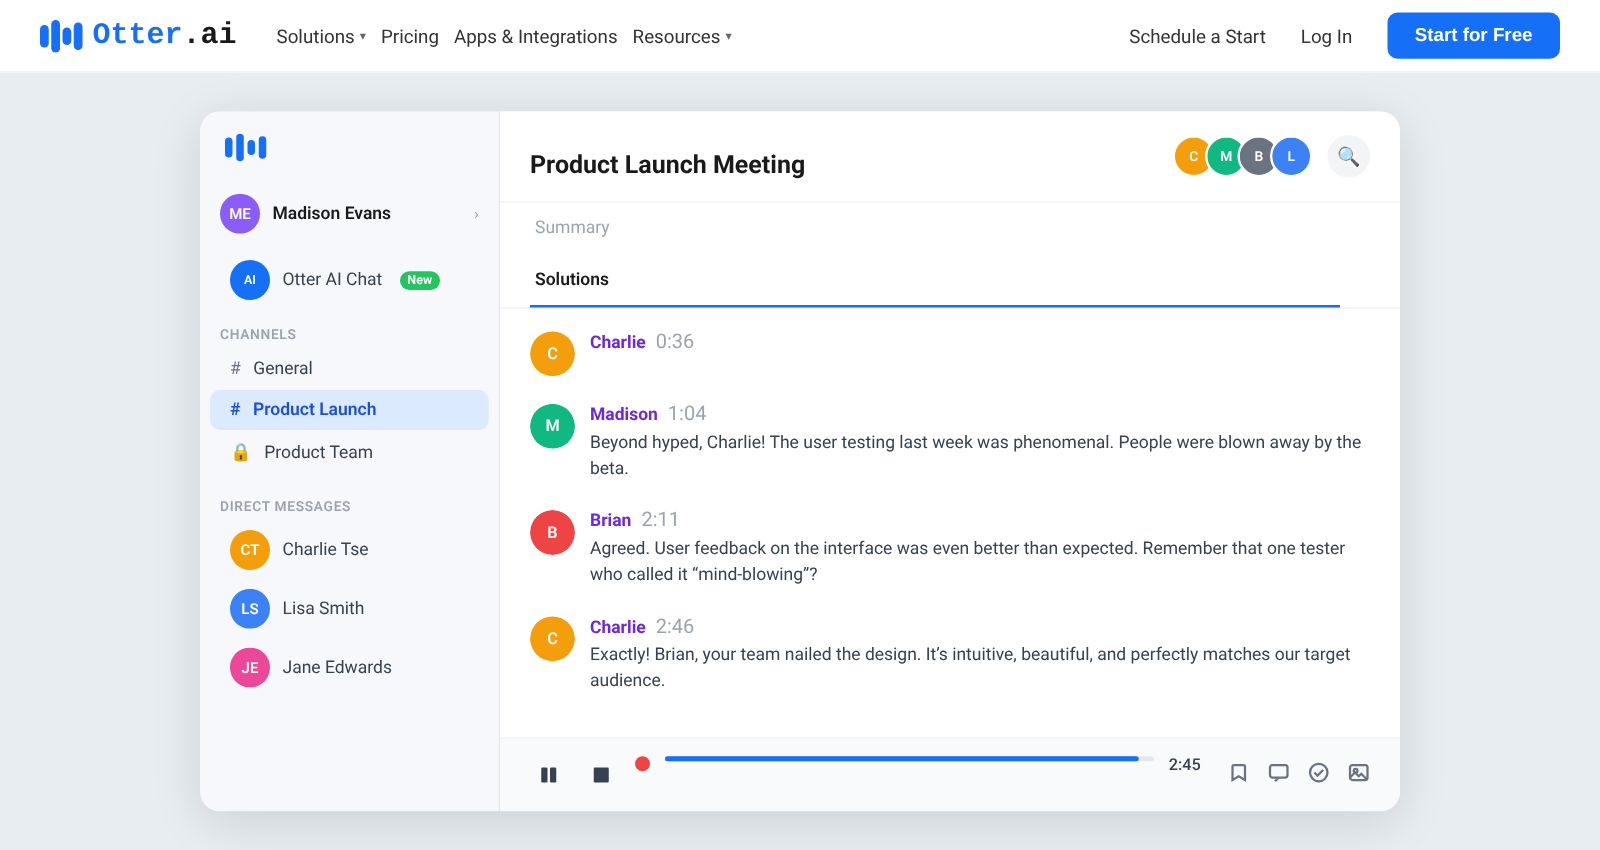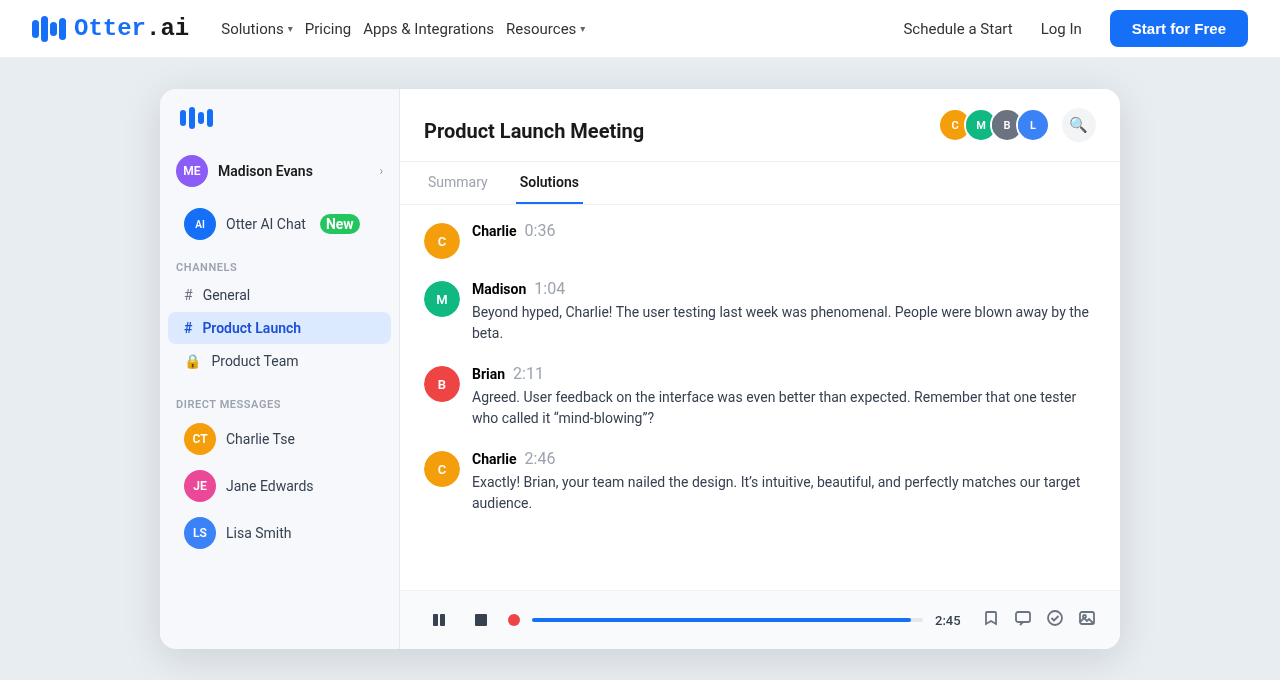--- a/index.html
+++ b/index.html
@@ -231,21 +231,21 @@
       padding: 8px 16px;
       cursor: pointer;
       border-radius: 8px;
       margin: 1px 8px;
       font-size: 14px;
       color: #374151;
     }
     .new-badge {
       background: #22c55e;
       color: white;
-      font-size: 14px;
+      font-size: 10px;
       font-weight: 700;
       padding: 2px 6px;
       border-radius: 10px;
       margin-left: 4px;
     }
 
     .dm-section { margin-top: 4px; }
     .dm-item {
       display: flex;
       align-items: center;
@@ -309,20 +309,21 @@
       font-size: 15px;
       color: #6b7280;
     }
 
     
     .tabs {
       display: flex;
       gap: 0;
       padding: 0 24px;
       border-bottom: 1px solid #f0f0f0;
+      flex-direction: column;
     }
     .tab {
       font-size: 14px;
       padding: 12px 4px;
       margin-right: 24px;
       cursor: pointer;
       color: #9ca3af;
       border-bottom: 2px solid transparent;
     }
     .tab.active {
@@ -357,39 +358,38 @@
     }
     .transcript-header {
       display: flex;
       align-items: baseline;
       gap: 8px;
       margin-bottom: 4px;
     }
     .transcript-name {
       font-size: 14px;
       font-weight: 700;
-      color: #000000;
+      color: #6d28d9;
     }
     .transcript-time {
       font-size: 16px;
       color: #9ca3af;
     }
     .transcript-text {
       font-size: 14px;
       color: #374151;
       line-height: 1.5;
     }
 
     
     .player-bar {
       background: #f9fafb;
       border-top: 1px solid #f0f0f0;
       padding: 14px 24px;
       display: flex;
-      align-items: center;
       gap: 12px;
       margin-top: 11px;
     }
     .player-btn {
       width: 30px;
       height: 30px;
       display: flex;
       align-items: center;
       justify-content: center;
       cursor: pointer;
@@ -521,29 +521,29 @@
       <div class="sidebar-section dm-section">
         <div class="sidebar-section-label">Direct messages</div>
         <div class="dm-item">
           <div class="avatar">
             <div class="avatar-placeholder avatar-charlie">CT</div>
           </div>
           <span>Charlie Tse</span>
         </div>
         <div class="dm-item">
           <div class="avatar">
-            <div class="avatar-placeholder avatar-jane">JE</div>
-          </div>
-          <span>Jane Edwards</span>
+            <div class="avatar-placeholder avatar-lisa">LS</div>
+          </div>
+          <span>Lisa Smith</span>
         </div>
         <div class="dm-item">
           <div class="avatar">
-            <div class="avatar-placeholder avatar-lisa">LS</div>
-          </div>
-          <span>Lisa Smith</span>
+            <div class="avatar-placeholder avatar-jane">JE</div>
+          </div>
+          <span>Jane Edwards</span>
         </div>
       </div>
     </aside>
 
     <div class="main-panel">
 
       <div class="meeting-header">
         <h1 class="meeting-title">Product Launch Meeting</h1>
         <div class="meeting-header-right">
           <div class="participant-avatars">

